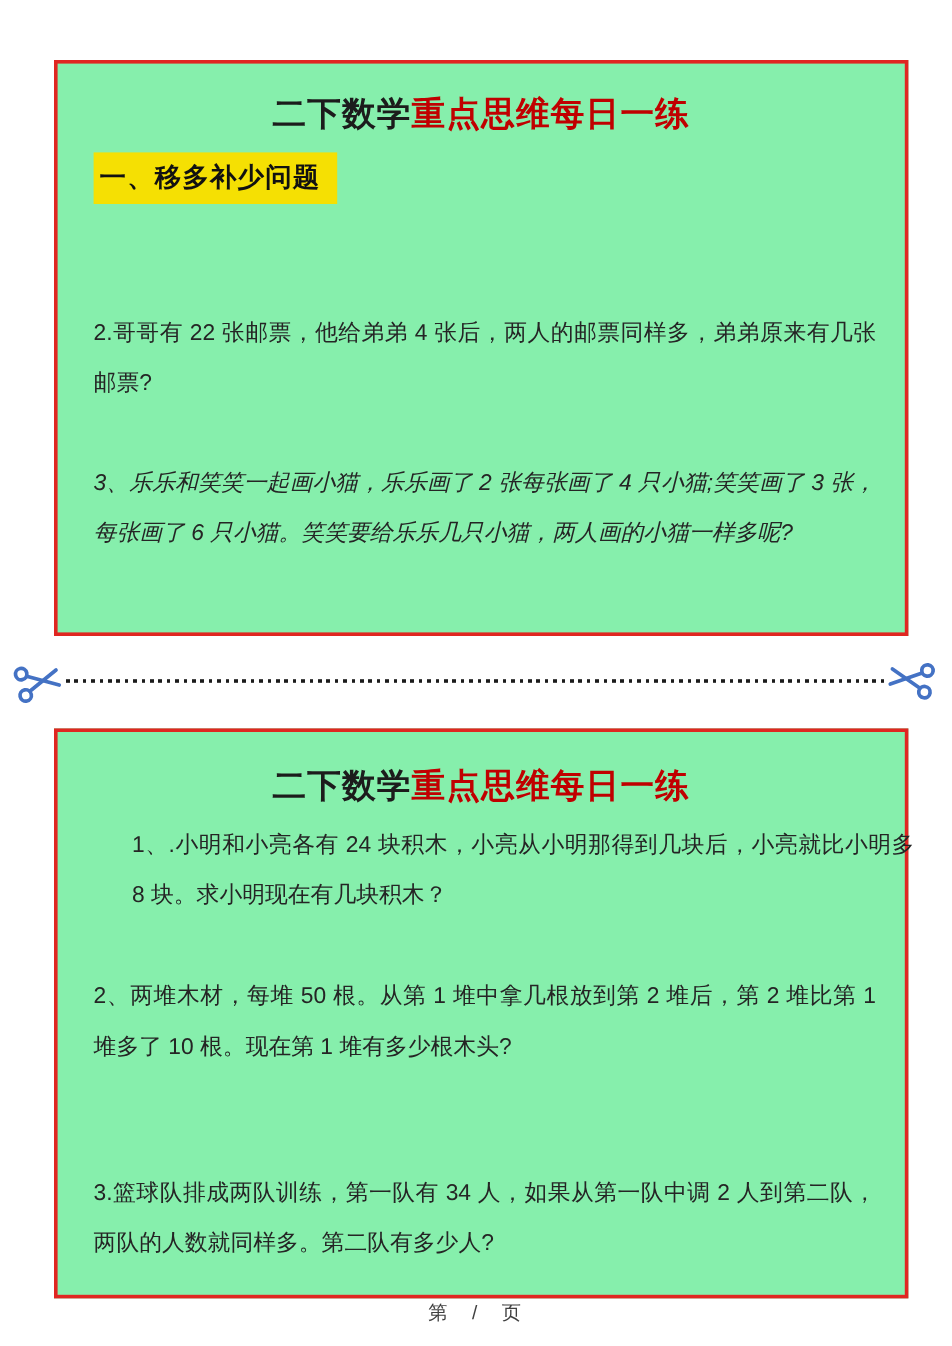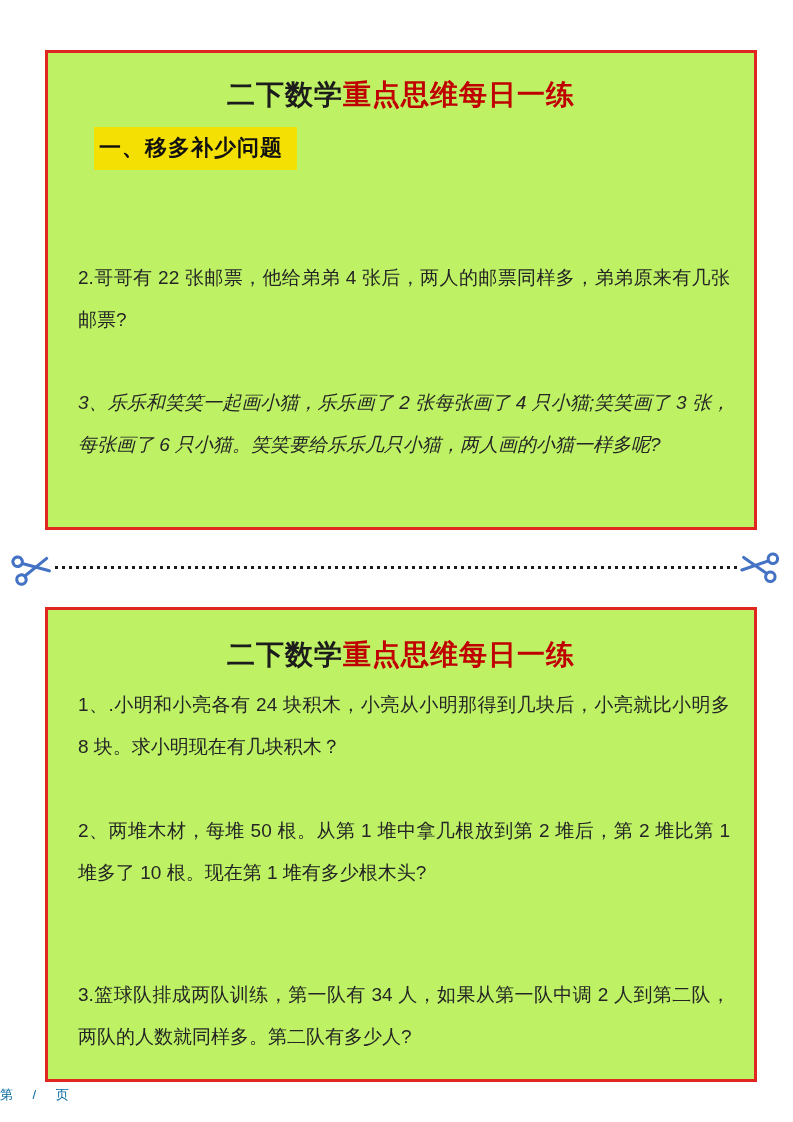--- a/index.html
+++ b/index.html
@@ -10,21 +10,21 @@
     background: var(--page-bg, #ffffff);
     font-family: "Liberation Sans", sans-serif;
     color: var(--text-color, #252525);
     overflow: hidden;
   }
   .qbox {
     position: absolute;
     left: 45px;
     width: 712px;
     border: 3px solid var(--border-red, #e02621);
-    background: #bef264;
+    background: #86efac;
     box-sizing: border-box;
   }
   #box1 { top: 50px;  height: 480px; }
   #box2 { top: 607px; height: 475px; }
 
   .box-title {
     position: absolute;
     left: 0; right: 0;
     margin: 0;
     text-align: center;
@@ -34,21 +34,21 @@
     letter-spacing: 1px;
     color: #1c1c1c;
   }
   #box1 .box-title { top: 24px; }
   #box2 .box-title { top: 27px; }
   .box-title .red { color: var(--title-red, #c00000); }
 
   .heading-wrap {
     position: absolute;
     top: 74px;
-    left: 46px;
+    left: 30px;
   }
   .highlight {
     display: inline-block;
     background: var(--highlight-yellow, #f5e003);
     color: #111111;
     font-size: 22px;
     font-weight: 700;
     line-height: 30px;
     padding: 6px 14px 7px 5px;
     letter-spacing: 1px;
@@ -60,21 +60,21 @@
     width: 652px;
     margin: 0;
     font-size: 19px;
     line-height: 42px;
     text-align: justify;
     color: var(--text-color, #252525);
   }
   #box1 .q1 { top: 121px; }
   #box1 .q2 { top: 204px; }
   #box1 .q3 { top: 329px; font-style: italic; }
-  #box2 .q1 { top: 74px; }
+  #box2 .q1 { top: 74px; margin-left: 32px; }
   #box2 .q2 { top: 200px; }
   #box2 .q3 { top: 364px; }
 
   .cutline {
     position: absolute;
     top: 544px;
     left: 0;
     width: 793px;
     height: 48px;
   }
@@ -88,24 +88,24 @@
       #1b1b1b 0px, #1b1b1b 3px, transparent 3px, transparent 7px);
   }
   .scissors { position: absolute; }
   .scissors.left  { left: 12px;  top: 5px; transform: rotate(-12deg); }
   .scissors.right { right: 14px; top: 3px; transform: scaleX(-1) rotate(-8deg); }
 
   .page-footer {
     position: absolute;
     top: 1087px;
     left: 0; right: 0;
-    text-align: left;
-    font-size: 13px;
+    text-align: center;
+    font-size: 16px;
     line-height: 16px;
-    color: #0369a1;
+    color: #404040;
     word-spacing: 12px;
     letter-spacing: 2px;
   }
 </style>
 </head>
 <body>
 
 <div class="page">
 
   <section class="qbox" id="box1">

